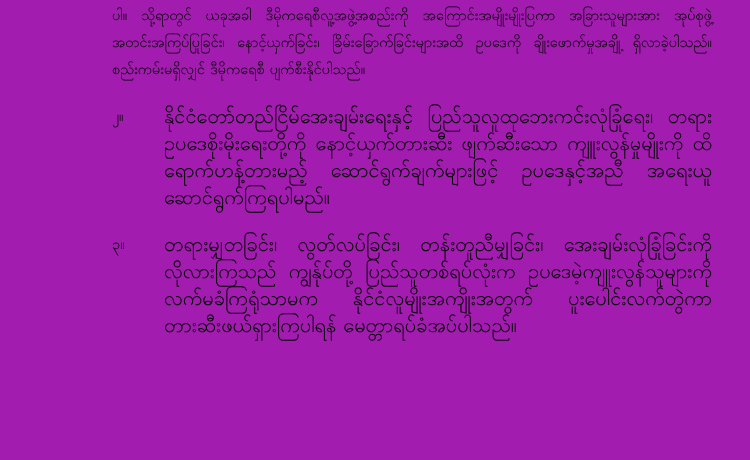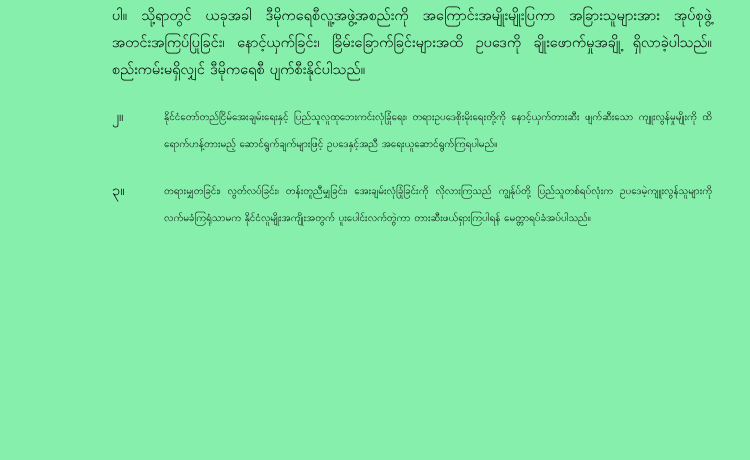--- a/index.html
+++ b/index.html
@@ -11,21 +11,21 @@
     width: 750px;
     height: 460px;
     overflow: hidden;
     font-family: "DejaVu Sans", "Liberation Sans", sans-serif;
     color: #000000;
   }
   .page {
     position: relative;
     width: 750px;
     height: 460px;
-    background: #86efac;
+    background: #a21caf;
     box-sizing: border-box;
     padding: 0 38px 0 112px;
   }
   .doc-body {
     padding-top: 2px;
   }
   .para {
     display: block;
     font-size: 14.5px;
     line-height: 27px;
@@ -46,21 +46,21 @@
     line-height: 27px;
     text-align: left;
   }
   .num-para {
     display: flex;
     align-items: flex-start;
     margin: 0 0 20px 0;
   }
   .num-para .num-text {
     flex: 1 1 auto;
-    font-size: 10px;
+    font-size: 20px;
     line-height: 27px;
     text-align: justify;
     text-justify: inter-word;
     word-spacing: 0.5px;
   }
 </style>
 </head>
 <body>
 
 <div class="page">

